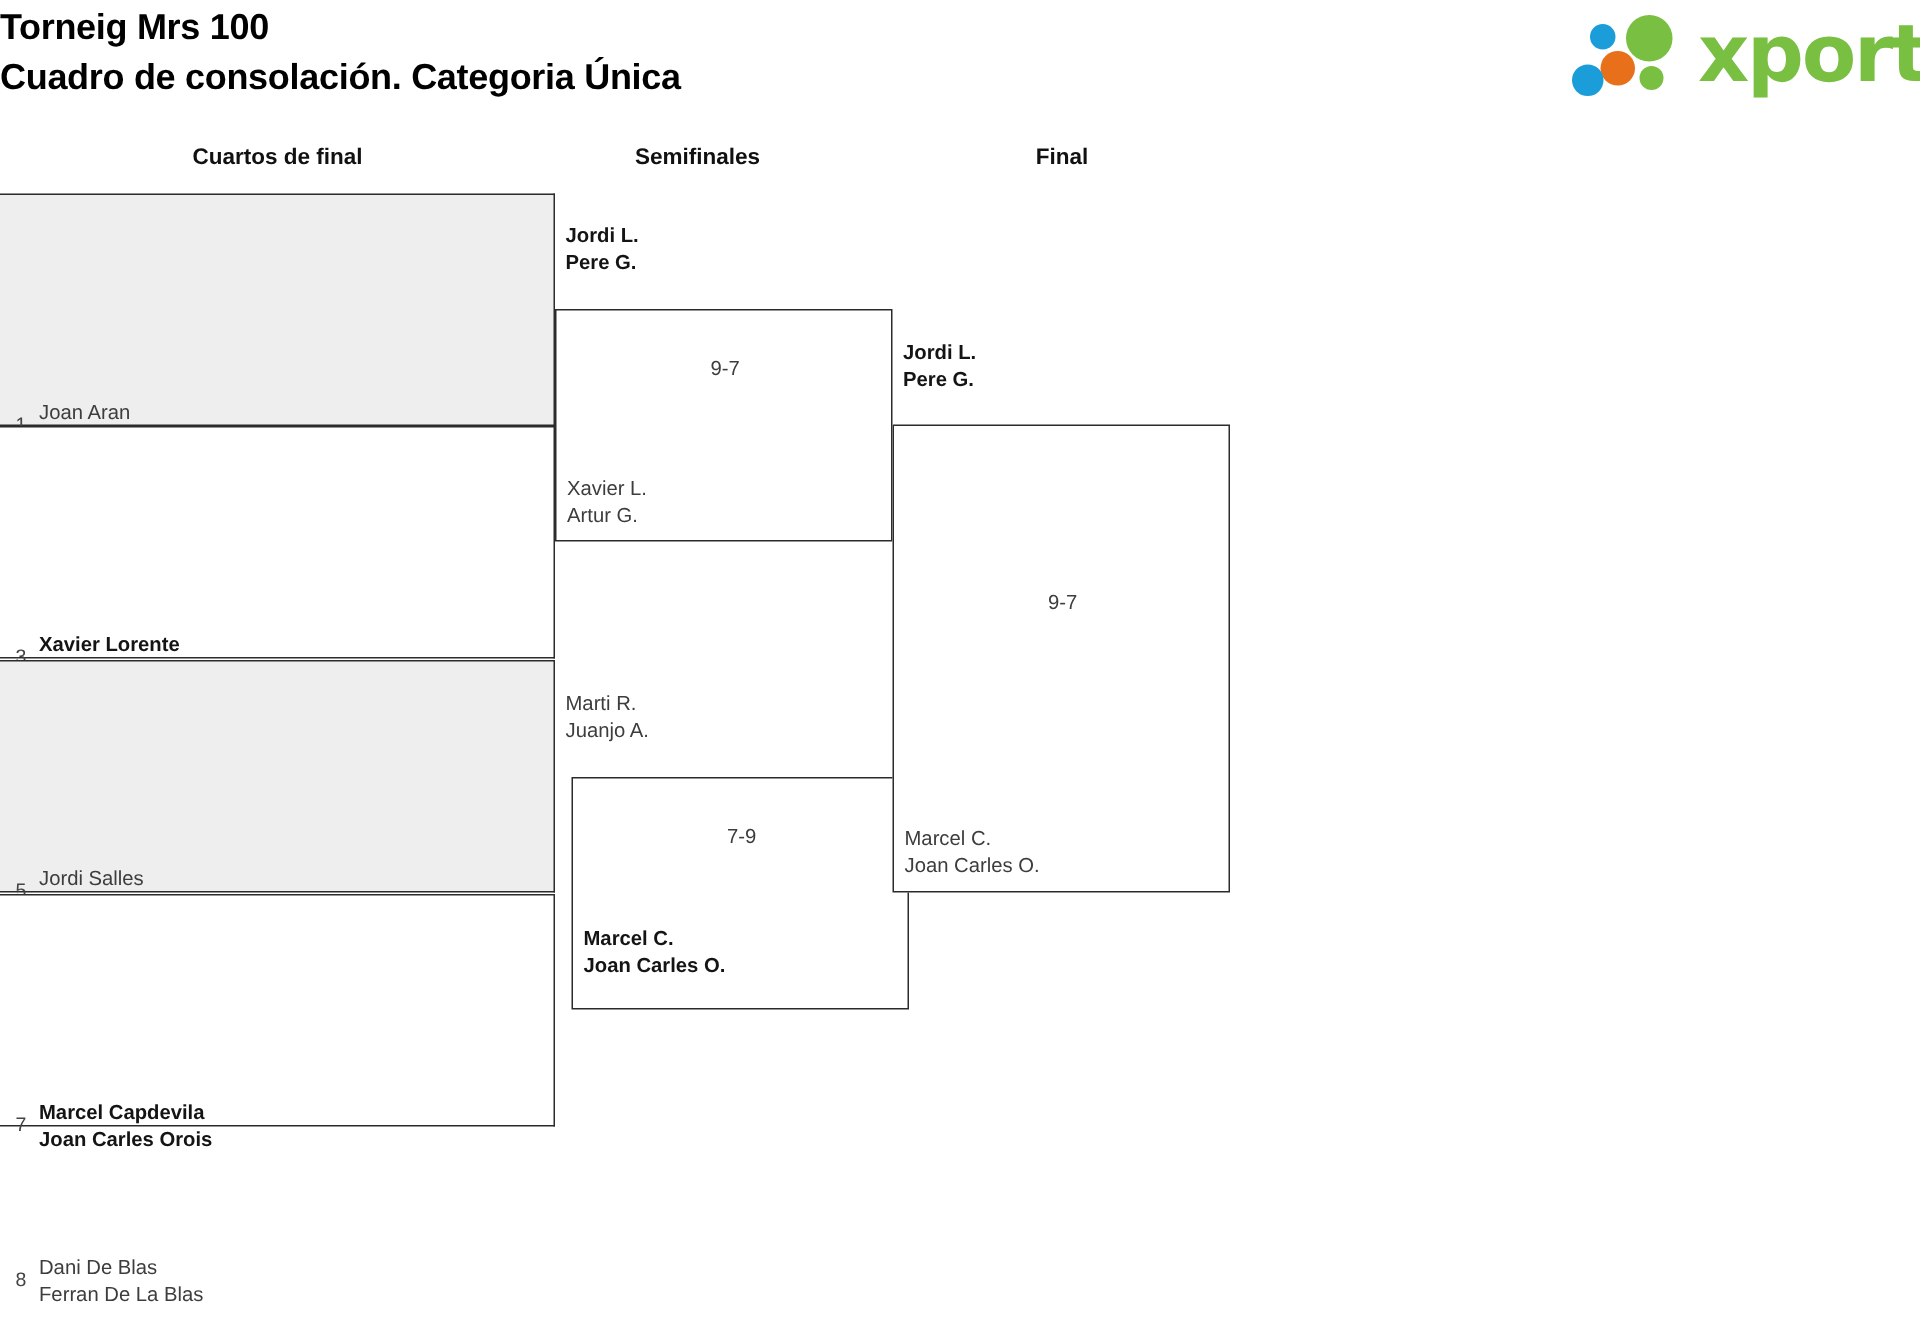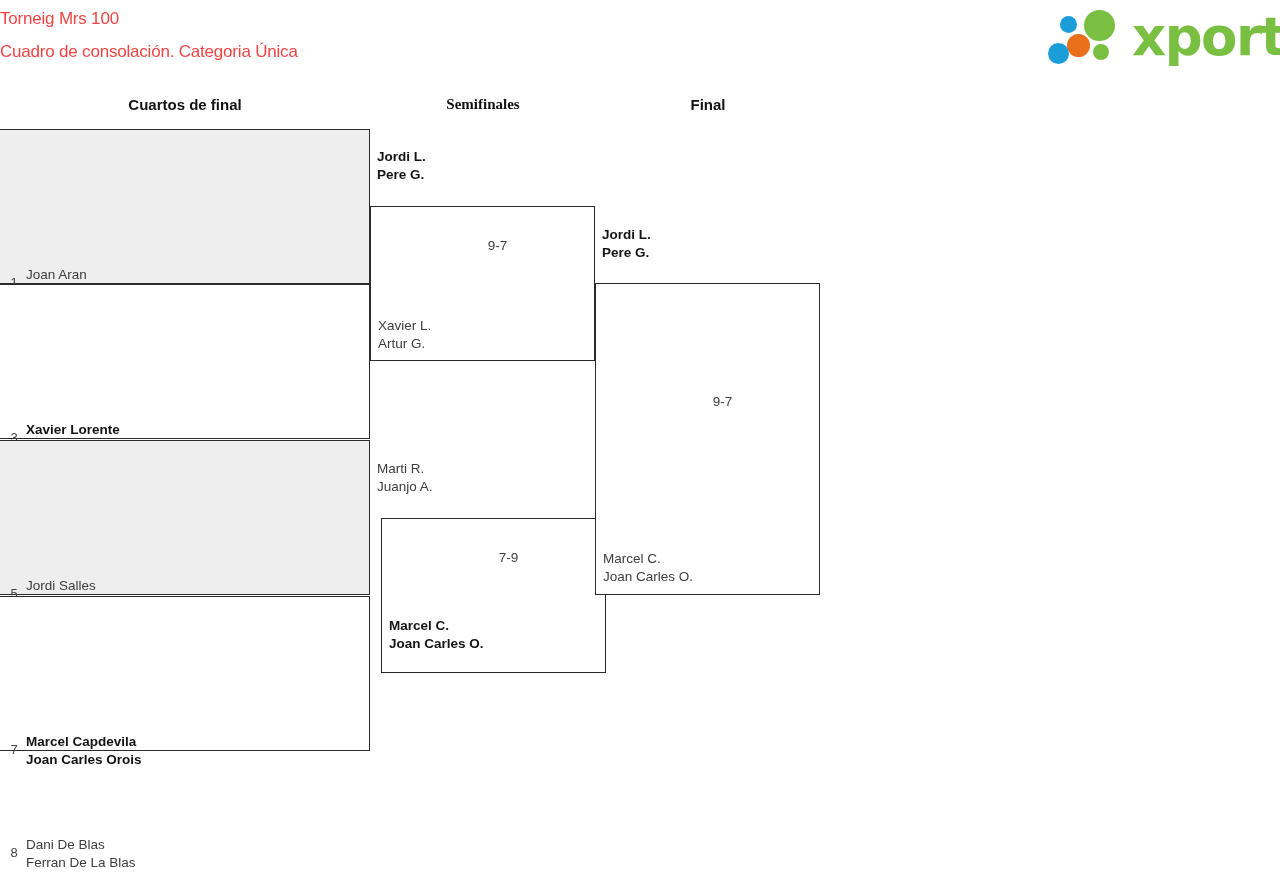--- a/index.html
+++ b/index.html
@@ -9,43 +9,43 @@
     font-family:"Liberation Sans", sans-serif;
     color:#1a1a1a;
     overflow:hidden;
     position:relative;
   }
 
   
   #header{position:absolute;left:0;top:0;width:1280px;height:92px;}
   #title-block{position:absolute;left:0;top:2px;}
   .title-line{
-    font-size:17px;font-weight:normal;line-height:33px;
-    letter-spacing:-0.2px;color:#ef4444;white-space:nowrap;
+    font-size:24px;font-weight:bold;line-height:33px;
+    letter-spacing:-0.2px;color:#000000;white-space:nowrap;
   }
 
   
   #logo{position:absolute;left:1048px;top:8px;width:228px;height:58px;}
   #logo-dots{position:absolute;left:0;top:2px;width:92px;height:54px;}
   .dot{position:absolute;border-radius:50%;}
   #logo-word{
     position:absolute;left:84px;top:-2px;
     font-size:53px;line-height:62px;font-weight:bold;
     color:#79bf42;letter-spacing:-1.5px;
     font-family:"DejaVu Sans", sans-serif;
   }
 
   
   .round-header{
     position:absolute;top:96px;
     font-size:15px;font-weight:bold;color:#111111;
     text-align:center;white-space:nowrap;
   }
   #hdr-qf{left:60px;width:250px;}
-  #hdr-sf{left:383px;width:200px;font-family:Liberation Serif, serif;}
+  #hdr-sf{left:365px;width:200px;}
   #hdr-f{left:633px;width:150px;}
 
   
   #bracket{position:absolute;left:0;top:0;width:1280px;height:883px;}
 
   
   .qf-match{
     position:absolute;left:0;width:370px;height:155px;
     box-sizing:border-box;
     border-top:1px solid #2b2b2b;
@@ -60,21 +60,21 @@
     font-size:13px;color:#444444;text-align:center;
   }
   .team{
     position:absolute;left:26px;
     font-size:13.5px;line-height:18px;white-space:nowrap;
   }
   .team.winner{font-weight:bold;color:#141414;}
   .team.loser{font-weight:normal;color:#3d3d3d;}
   .score{
     position:absolute;
-    font-size:13.5px;color:#3d3d3d;text-align:center;white-space:nowrap;margin-left:14px;
+    font-size:13.5px;color:#3d3d3d;text-align:center;white-space:nowrap;
   }
 
   
   .round-box{
     position:absolute;box-sizing:border-box;
     border:1px solid #2b2b2b;background:#ffffff;
   }
   .box-team{
     position:absolute;
     font-size:13.5px;line-height:18px;white-space:nowrap;

